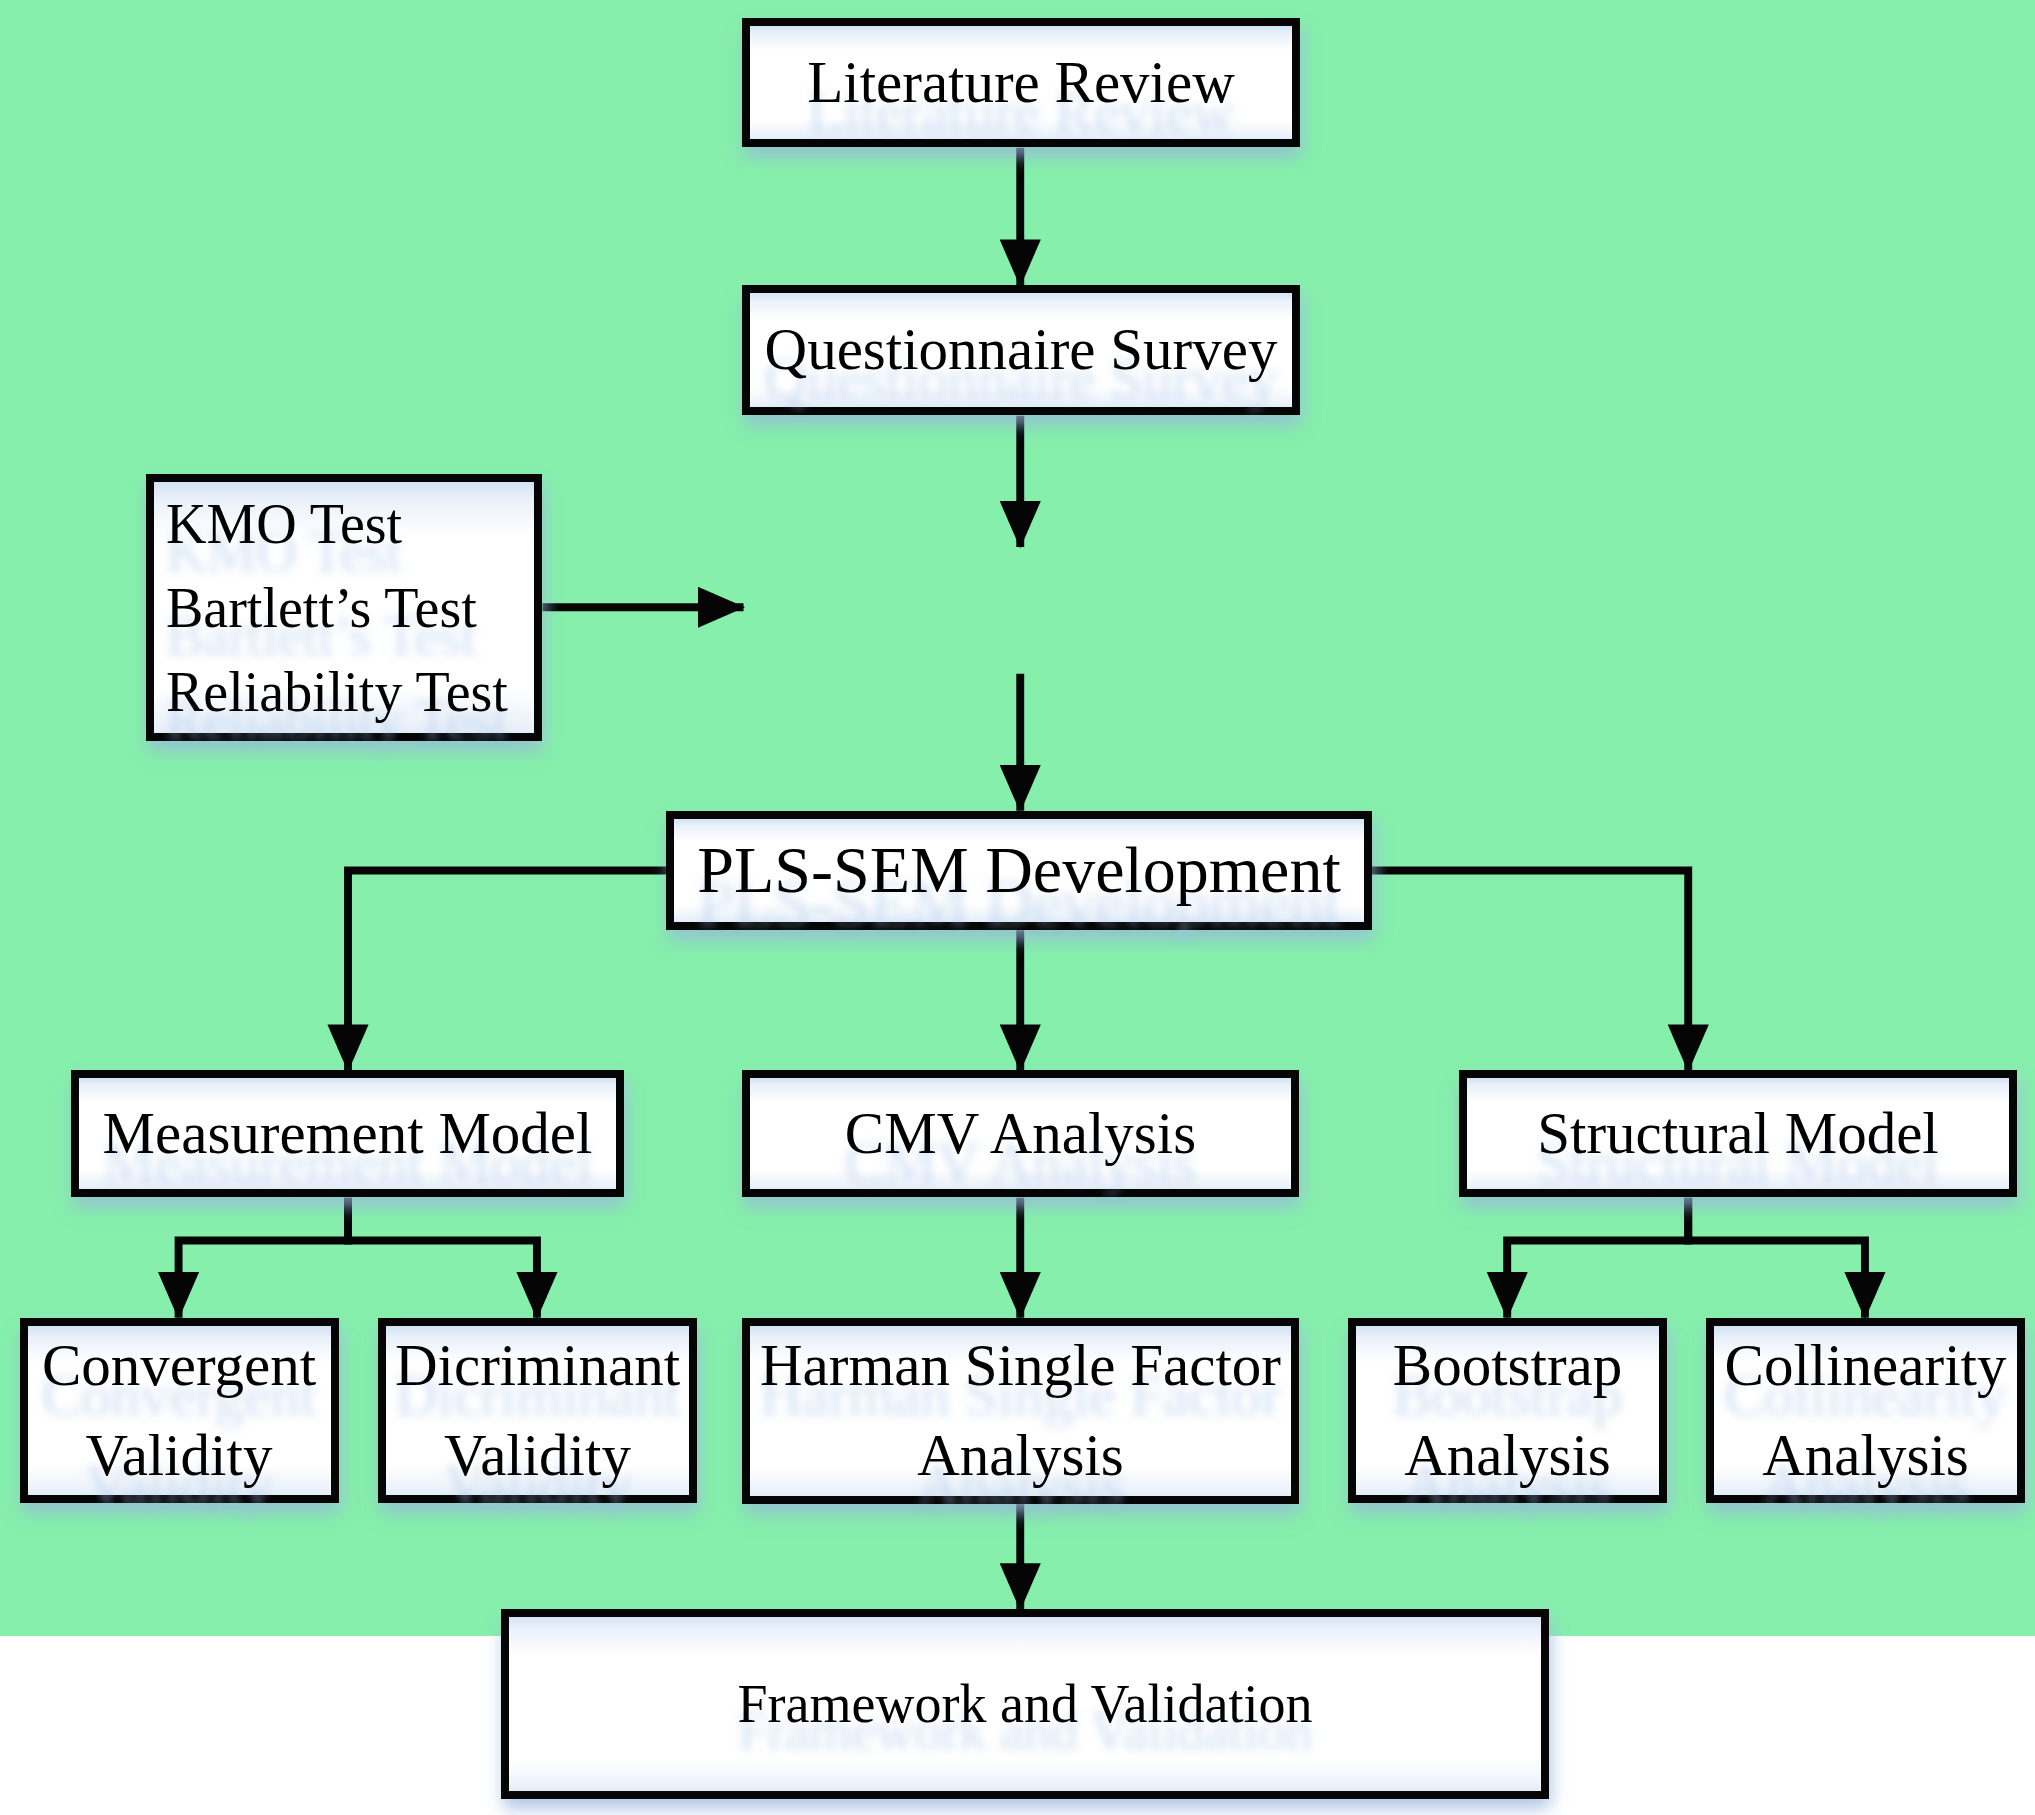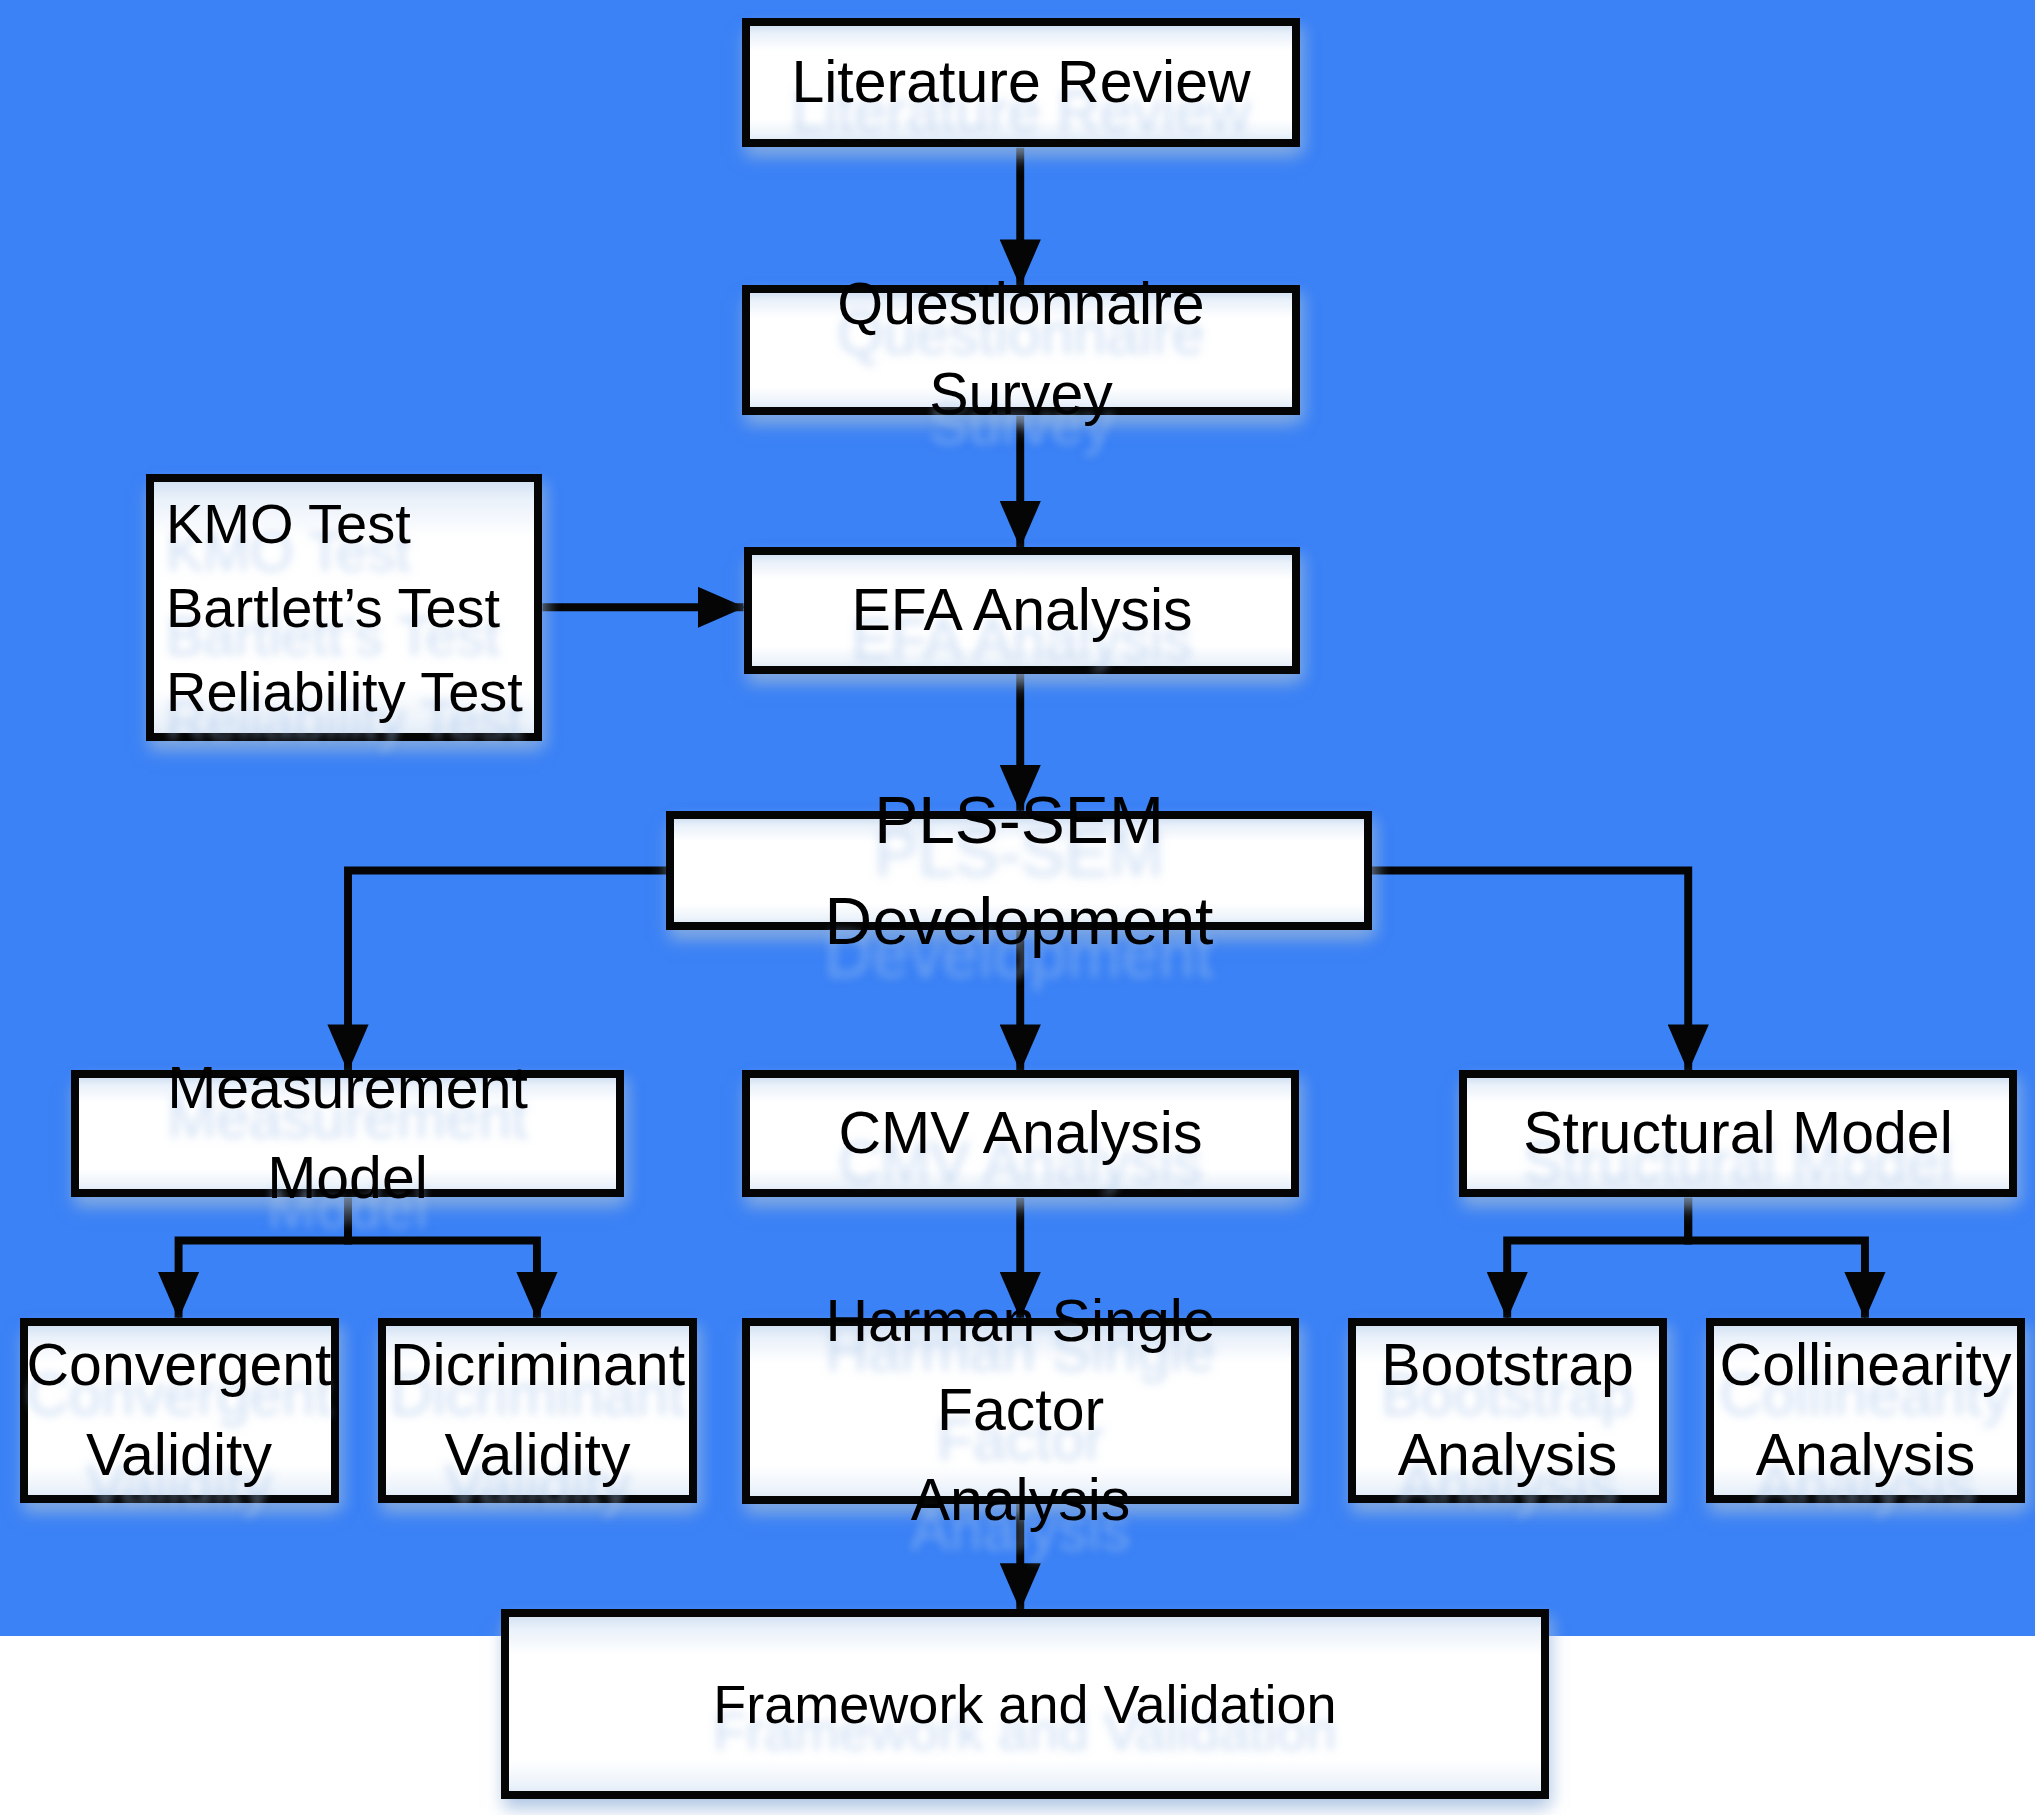--- a/index.html
+++ b/index.html
@@ -4,22 +4,22 @@
 <style>
   html, body {
     margin: 0; padding: 0;
     background: #ffffff;
   }
   body { width: 2035px; height: 1816px; overflow: hidden; }
 
   #canvas {
     position: relative;
     width: 2035px; height: 1636px;
-    background: #3b82f6;
-    font-family: Liberation Sans, sans-serif;
+    background: #86efac;
+    font-family: Liberation Serif, serif;
     color: #000000;
   }
 
   #edges {
     position: absolute; left: 0; top: 0;
     width: 2035px; height: 1816px;
     display: block;
   }
 
   .node {
@@ -104,23 +104,20 @@
   <div class="node" id="n-questionnaire">
     <span class="lbl">Questionnaire Survey</span>
   </div>
 
   <div class="node left" id="n-kmo">
     <span class="lbl">KMO Test
 Bartlett’s Test
 Reliability Test</span>
   </div>
 
-  <div class="node" id="n-efa">
-    <span class="lbl">EFA Analysis</span>
-  </div>
 
   <div class="node" id="n-plssem">
     <span class="lbl">PLS-SEM Development</span>
   </div>
 
   <div class="node" id="n-cmv">
     <span class="lbl">CMV Analysis</span>
   </div>
 
   <div class="node" id="n-measurement">

